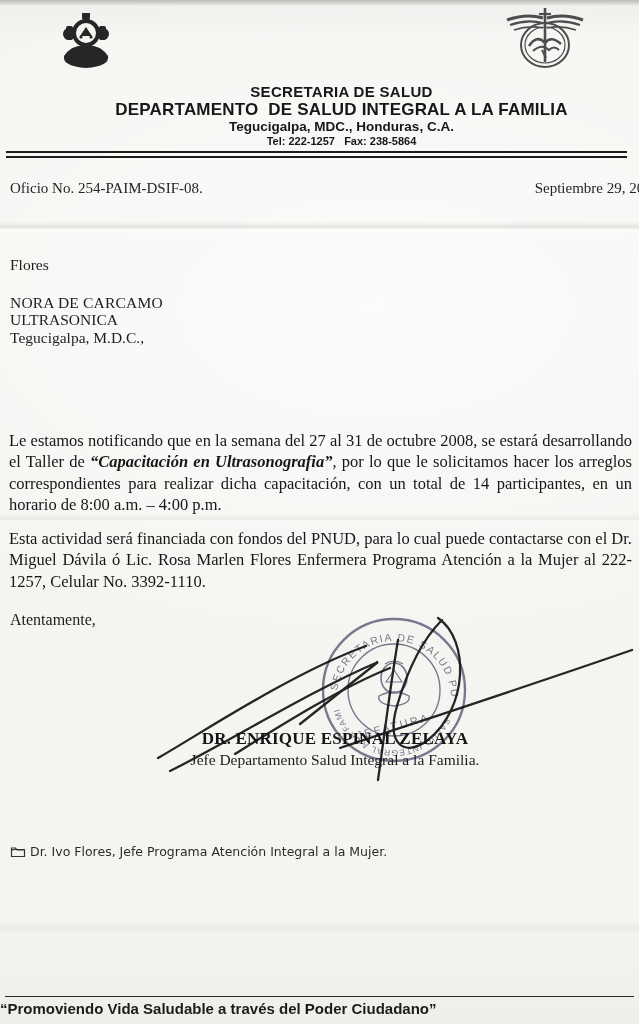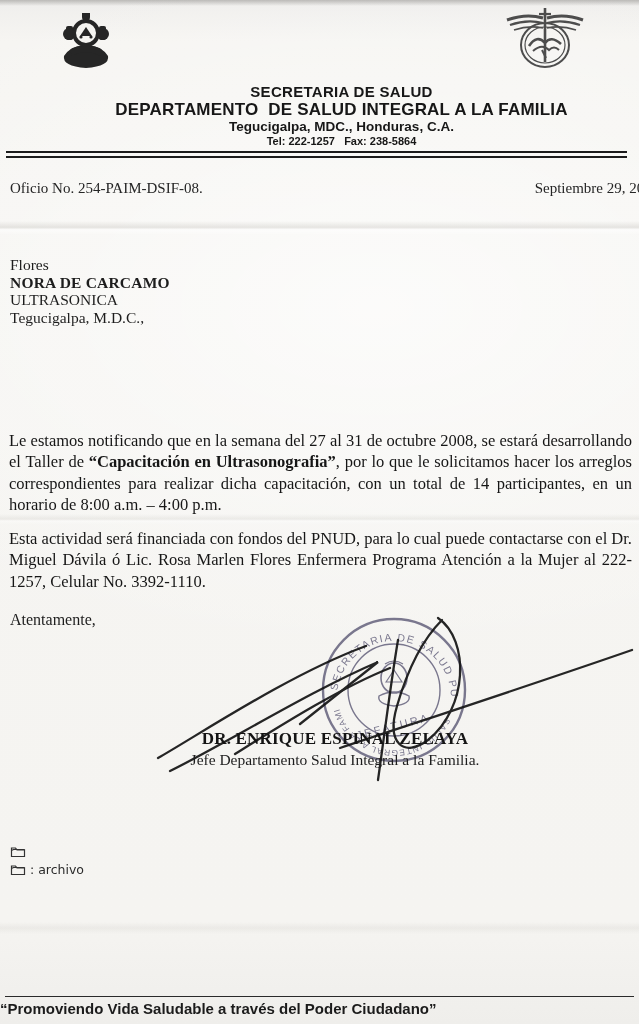--- a/index.html
+++ b/index.html
@@ -27,27 +27,27 @@
   .hdr.dept{top:100px;font-size:17px;letter-spacing:.2px;}
   .hdr.city{top:119px;font-size:13.5px;}
   .hdr.tel {top:135px;font-size:11px;}
   .rule-double{top:151px;left:6px;width:621px;height:3px;border-top:2px solid #1c1c1c;border-bottom:2px solid #1c1c1c;}
 
   .meta{top:180px;font-family:Liberation Serif, serif;font-size:15px;color:#252525;}
   .meta.oficio{left:10px;}
   .meta.date{right:20px;}
 
   .addr{top:256px;left:10px;font-size:15.5px;line-height:17.5px;}
-  .addr .bold{font-weight:bold;letter-spacing:.2px;}
+  .addr .bold{font-weight:normal;letter-spacing:.2px;margin-top:20px;}
   .salutation{top:372px;left:10px;font-size:16px;}
 
   .para{left:9px;width:623px;font-size:16.5px;line-height:21.3px;text-align:justify;color:#161616;}
   .para.p1{top:430px;}
   .para.p2{top:528px;}
-  .para .emph{font-weight:bold;}
+  .para .emph{font-weight:bold;font-style:italic;}
   .closing{top:611px;left:10px;font-size:16px;}
 
   .sigblock{top:729px;left:140px;width:390px;text-align:center;}
   .sig-name{font-weight:bold;font-size:17px;letter-spacing:.2px;color:#141414;}
   .sig-title{font-size:15.5px;margin-top:2px;}
 
   .cc{top:842px;left:10px;font-family:"DejaVu Sans",sans-serif;font-size:12.5px;color:#2b2b2b;}
   .cc-row{display:flex;align-items:center;gap:4px;height:18px;}
   .cc-row svg{flex:0 0 auto;}
 
@@ -169,25 +169,20 @@
   <div class="abs sigblock">
     <div class="sig-name">DR. ENRIQUE ESPINAL ZELAYA</div>
     <div class="sig-title">Jefe Departamento Salud Integral a la Familia.</div>
   </div>
 
   <div class="abs cc">
     <div class="cc-row">
       <svg width="16" height="13" viewBox="0 0 16 13">
         <path d="M1.5 3 h4 l1.5 1.8 h7.5 v6.7 h-13 z M1.5 5.5 l2-1 h11" fill="none" stroke="#333" stroke-width="1.2"></path>
       </svg>
-    </div>
-    <div class="cc-row">
-      <svg width="16" height="13" viewBox="0 0 16 13">
-        <path d="M1.5 3 h4 l1.5 1.8 h7.5 v6.7 h-13 z M1.5 5.5 l2-1 h11" fill="none" stroke="#333" stroke-width="1.2"></path>
-      </svg>
-      <span>:  archivo</span>
+      <span>Dr. Ivo Flores, Jefe Programa Atención Integral a la Mujer.</span>
     </div>
   </div>
 
   <div class="abs footer-rule"></div>
   <div class="abs slogan">“Promoviendo Vida Saludable a través del Poder Ciudadano”</div>
 
 </div>
 
 </body></html>

